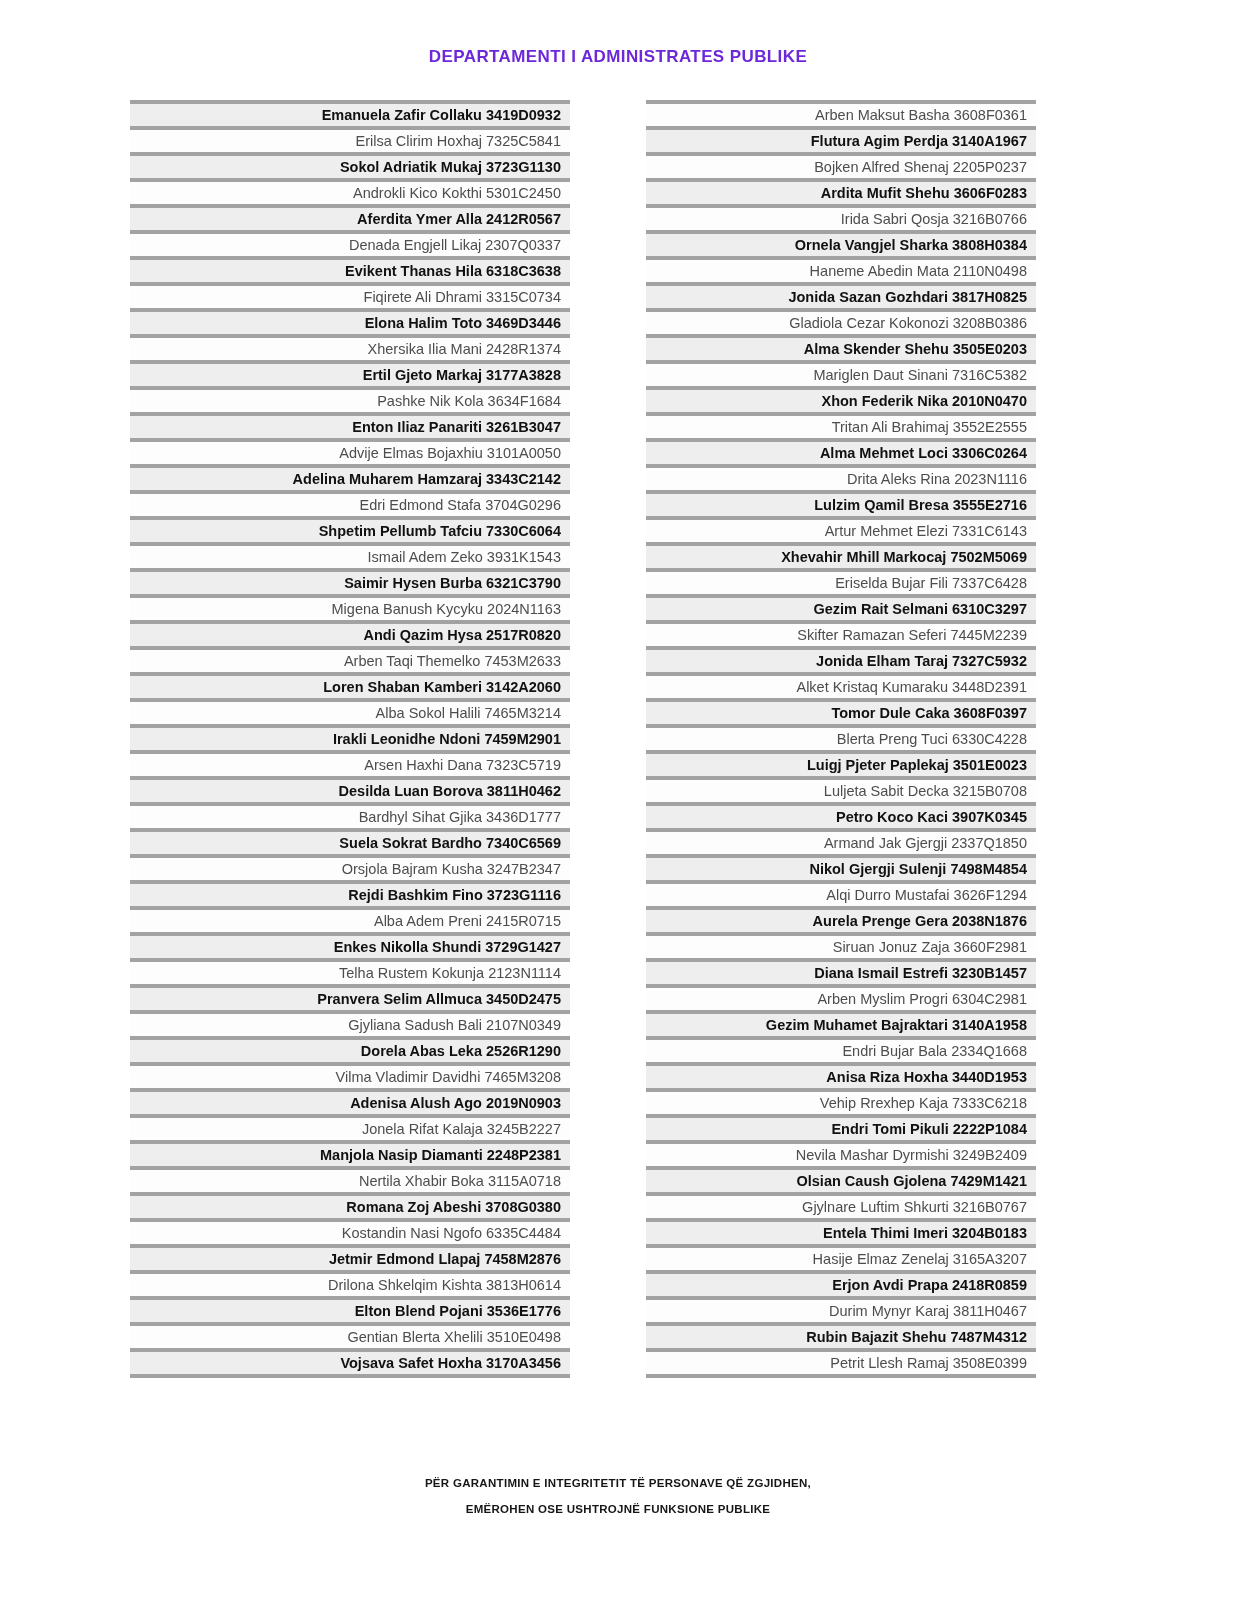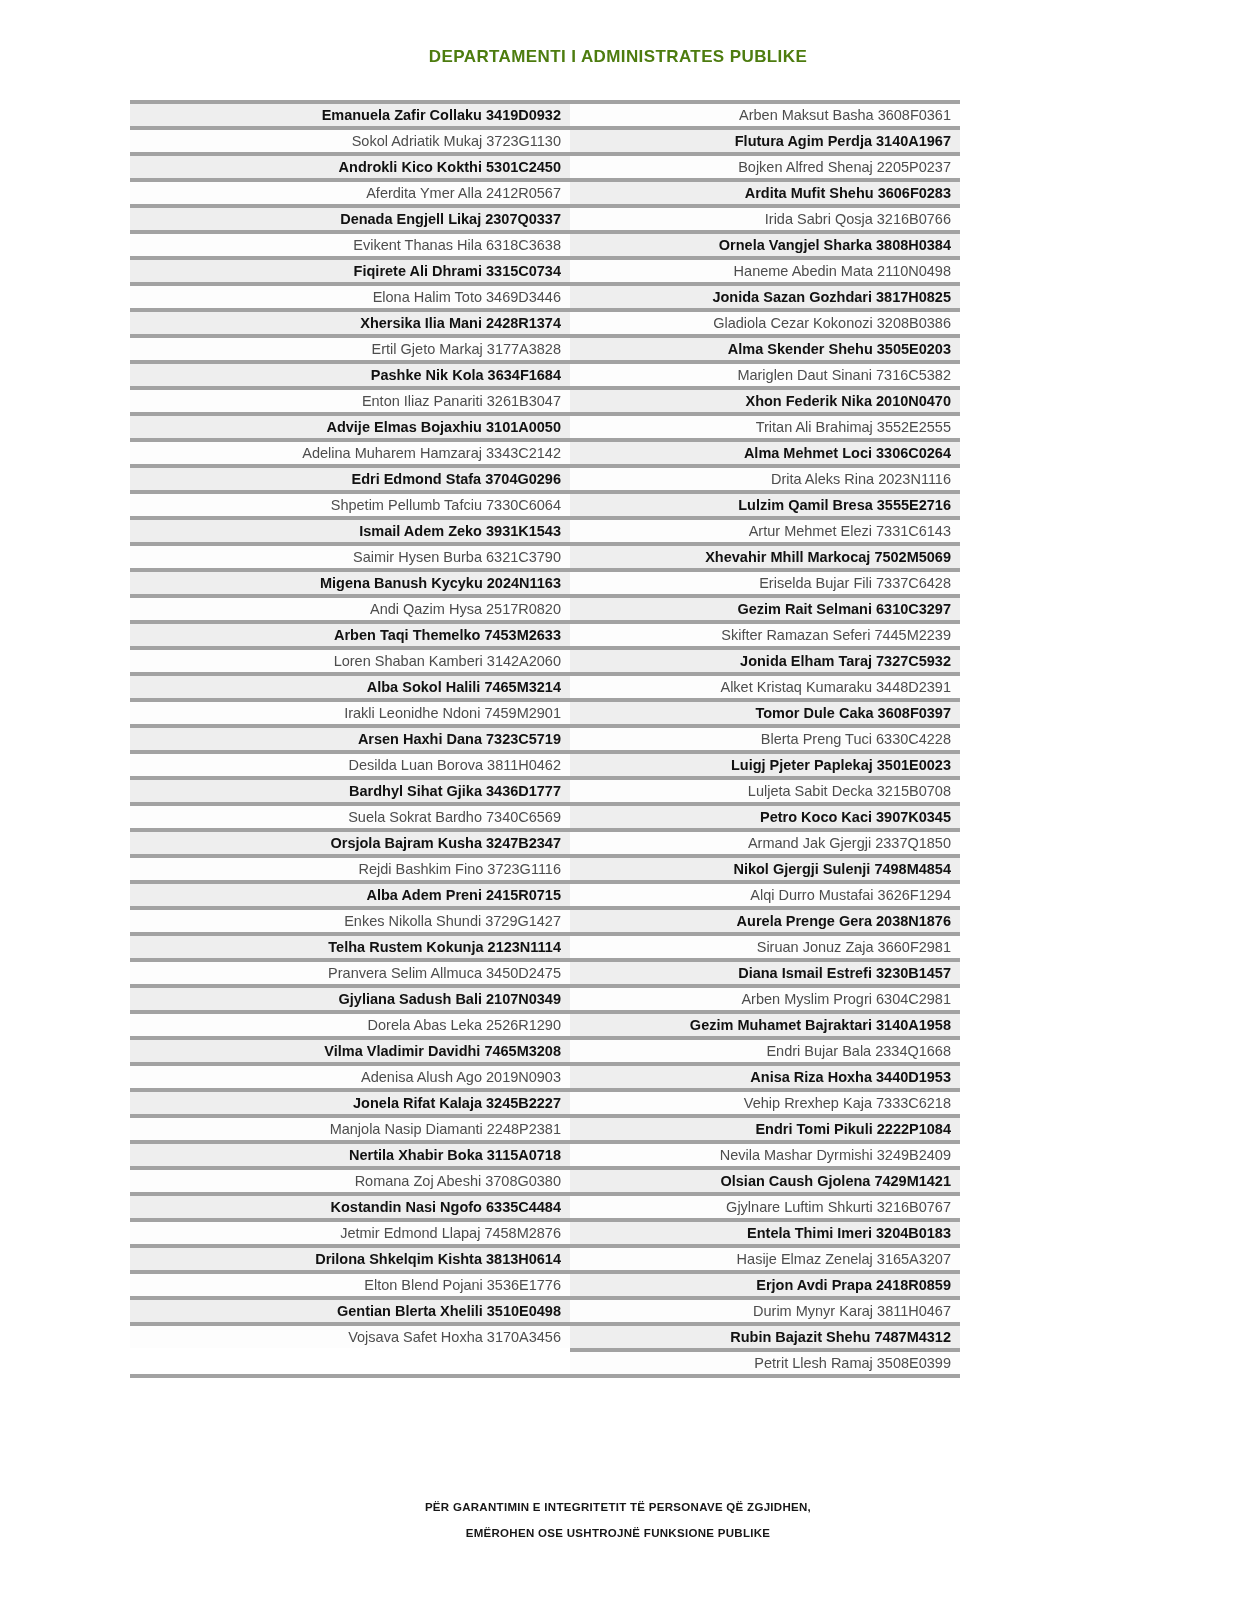--- a/index.html
+++ b/index.html
@@ -26,26 +26,27 @@
     height: 1600px;
     position: relative;
   }
   .title {
     margin: 0;
     padding-top: 47px;
     text-align: center;
     font-size: 17px;
     font-weight: 600;
     letter-spacing: 0.4px;
-    color: #4d7c0f;
+    color: #6d28d9;
   }
   .columns {
     display: flex;
     margin-left: 130px;
     margin-top: 33px;
+    gap: 76px;
   }
   ul.roster-col {
     list-style: none;
     margin: 0;
     padding: 0;
     border-bottom: 4px solid var(--separator-gray);
   }
   ul.roster-col.left  { width: 440px; }
   ul.roster-col.right { width: 390px; }
   ul.roster-col li {
@@ -61,39 +62,40 @@
     background: #fdfdfd;
   }
   
   ul.roster-col.left  li:nth-child(odd),
   ul.roster-col.right li:nth-child(even) {
     font-weight: bold;
     color: var(--text-emphasis);
     background: var(--row-shade);
   }
   .footer {
-    margin-top: 116px;
+    margin-top: 92px;
     text-align: center;
     font-weight: bold;
     font-size: 11.5px;
     line-height: 26px;
     letter-spacing: 0.3px;
     color: #161616;
   }
 </style>
 </head>
 <body>
 
 <div class="page">
 
   <h1 class="title">DEPARTAMENTI I ADMINISTRATES PUBLIKE</h1>
 
   <div class="columns">
     <ul class="roster-col left">
         <li>Emanuela Zafir Collaku 3419D0932</li>
+        <li>Erilsa Clirim Hoxhaj 7325C5841</li>
         <li>Sokol Adriatik Mukaj 3723G1130</li>
         <li>Androkli Kico Kokthi 5301C2450</li>
         <li>Aferdita Ymer Alla 2412R0567</li>
         <li>Denada Engjell Likaj 2307Q0337</li>
         <li>Evikent Thanas Hila 6318C3638</li>
         <li>Fiqirete Ali Dhrami 3315C0734</li>
         <li>Elona Halim Toto 3469D3446</li>
         <li>Xhersika Ilia Mani 2428R1374</li>
         <li>Ertil Gjeto Markaj 3177A3828</li>
         <li>Pashke Nik Kola 3634F1684</li>

